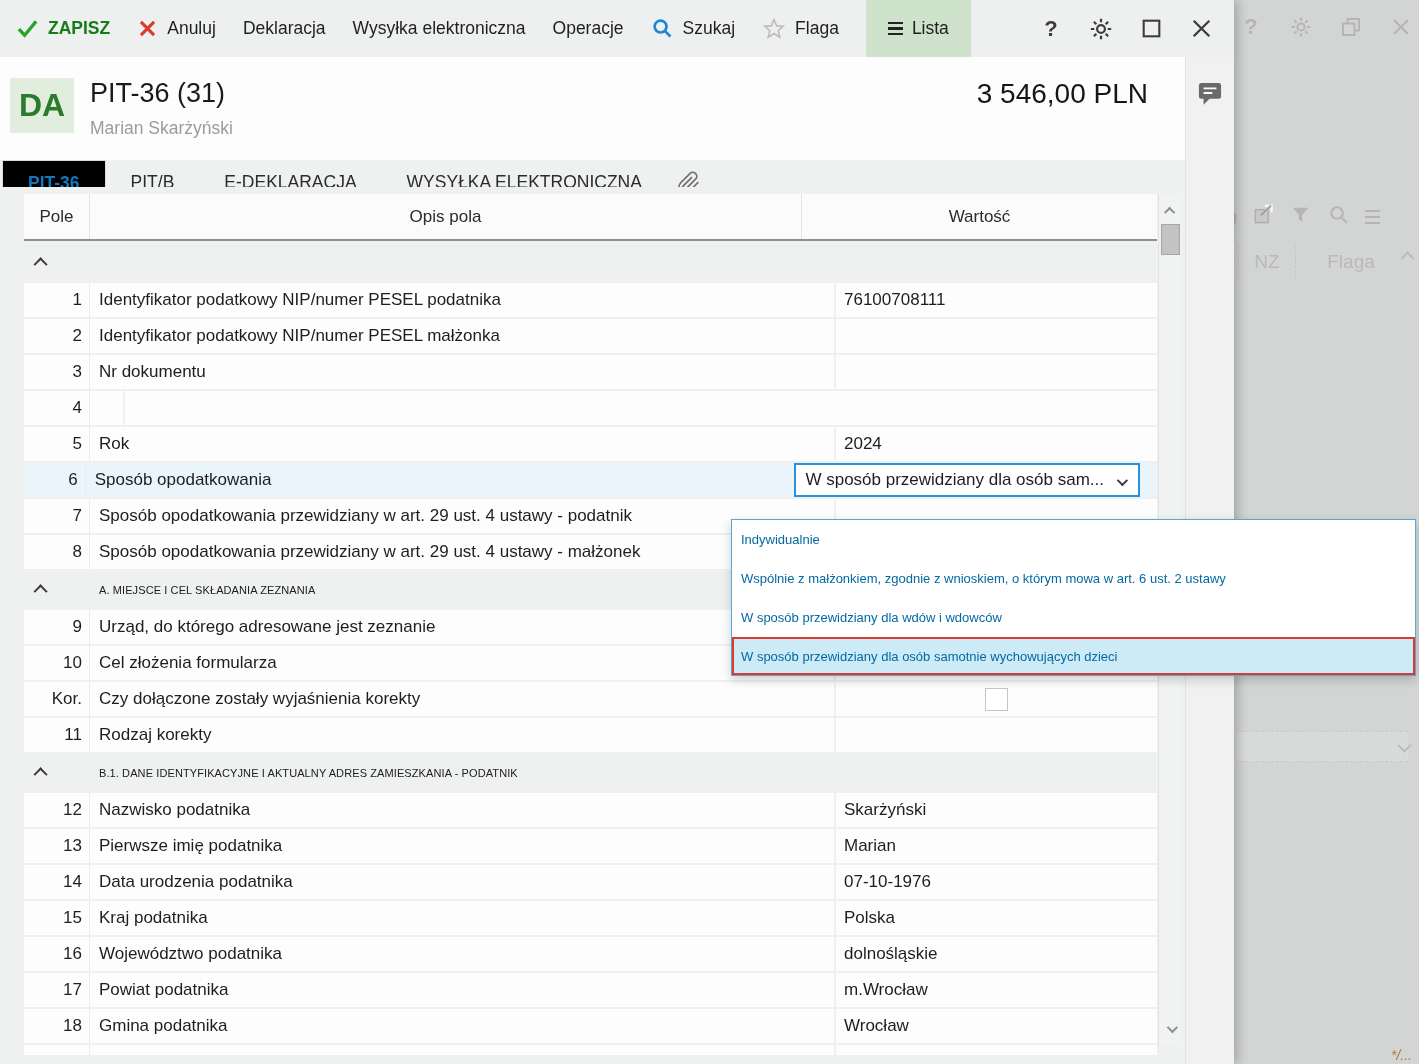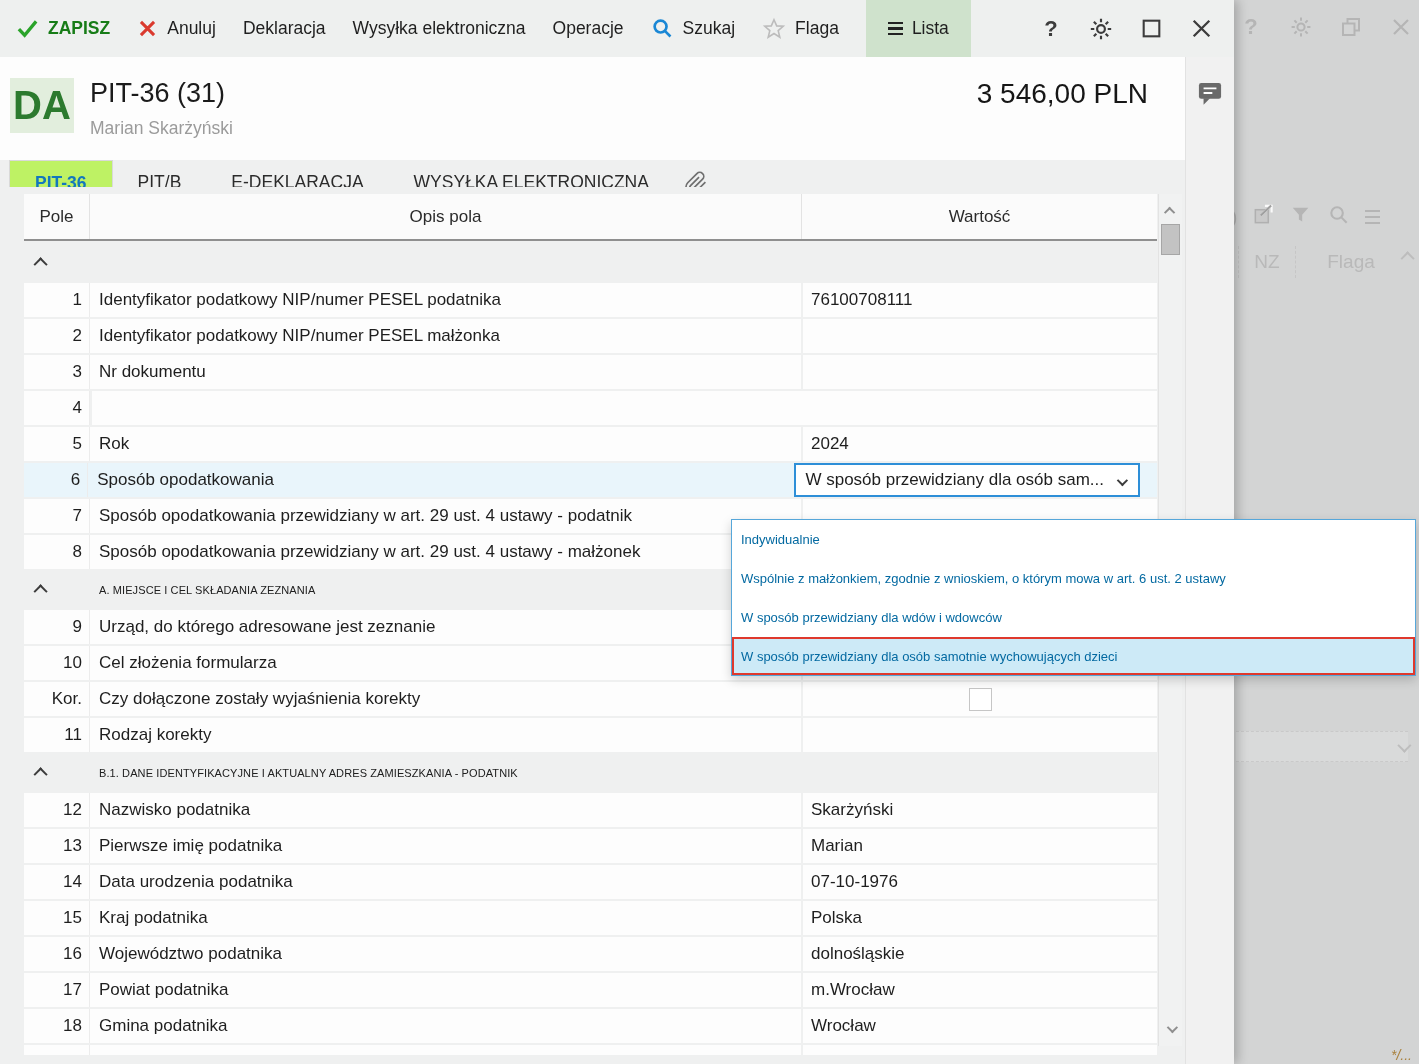--- a/index.html
+++ b/index.html
@@ -33,53 +33,53 @@
   .tb-save .lbl { color:#177c17; font-weight:700; }
   .tb-list { background:#cfe2cc; height:57px; padding:0 22px; margin-right:0; }
   .hamb { display:inline-flex; flex-direction:column; gap:3.5px; }
   .hamb i { display:block; width:15px; height:2.2px; background:#222; }
   .win-controls { position:absolute; left:1038px; top:0; height:57px; display:flex; align-items:center; gap:24px; }
   .win-controls .ic { width:26px; height:26px; display:flex; align-items:center; justify-content:center; color:#3c3c3c; }
   .wc-help { font-size:22px; font-weight:600; }
 
   
   .doc-header { position:absolute; left:0; top:57px; width:1185px; height:103px; background:#fdfdfd; }
-  .da-badge { position:absolute; left:10px; top:21px; width:64px; height:55px; background:#e2eedd; color:#2c7a2e; font-size:40px; font-weight:700; display:flex; align-items:center; justify-content:center; }
+  .da-badge { position:absolute; left:10px; top:21px; width:64px; height:55px; background:#e2eedd; color:#2c7a2e; font-size:32px; font-weight:700; display:flex; align-items:center; justify-content:center; }
   .doc-title { position:absolute; left:90px; top:21px; font-size:27px; color:#1b1b1b; }
   .doc-subtitle { position:absolute; left:90px; top:61px; font-size:17.5px; color:#9b9b9b; }
   .doc-amount { position:absolute; left:700px; top:21px; width:448px; text-align:right; font-size:28px; color:#161616; }
   .doc-year { position:absolute; left:700px; top:62px; width:448px; text-align:right; font-size:17.5px; color:#9b9b9b; }
 
   
   .side-strip { position:absolute; left:1185px; top:57px; width:49px; height:1007px; background:#f1f1f1; border-left:1px solid #e2e2e2; }
   .comment-btn { position:absolute; left:10px; top:22px; width:28px; height:28px; }
 
   
   .tab-bar { position:absolute; left:0; top:160px; width:1185px; height:45px; background:#eff0f0; display:flex; align-items:stretch; padding-left:2px; }
   .tab { display:flex; align-items:center; padding:0 25px; font-size:17.5px; color:#2b2b2b; }
-  .tab.active { background:#bef264; color:#1377bd; font-weight:700; border:1px solid #d9d9d9; border-bottom:none;margin-left:7px; }
+  .tab.active { background:#000000; color:#1377bd; font-weight:700; border:1px solid #d9d9d9; border-bottom:none; }
   .tab-clip { display:flex; align-items:center; margin-left:10px; }
 
   
   .table-area { position:absolute; left:0; top:187px; width:1185px; height:859px; background:#eff0f0; }
   .grid-header { position:absolute; left:24px; top:7px; width:1133px; height:47px; background:#fbfbfb; border-bottom:2px solid #8f8f8f; display:flex; font-size:17px; color:#2b2b2b; }
   .grid-header div { display:flex; align-items:center; justify-content:center; }
   .gh-pole { width:66px; border-right:1px solid #e3e3e3; }
   .gh-opis { width:712px; border-right:1px solid #e3e3e3; }
   .gh-val  { flex:1; }
 
   #table-rows { position:absolute; left:24px; top:58px; width:1133px; }
   .row { display:flex; height:34px; margin-bottom:2px; background:#fdfdfd; font-size:17px; color:#1e1e1e; }
   .row.collapse-row, .row.section-row { background:transparent; height:37px; align-items:center; }
   .row.collapse-row { height:36px; }
   .c-chev { width:66px; display:flex; align-items:center; padding-left:13px; }
   .c-section-label { padding-left:9px; font-size:11px; color:#202020; letter-spacing:.1px; }
   .c-pole { width:66px; display:flex; align-items:center; justify-content:flex-end; padding-right:7px; border-right:1px solid #ececec; }
   .c-opis { width:711px; display:flex; align-items:center; padding-left:9px; }
-  .c-val  { flex:1; display:flex; align-items:center; padding-left:8px; border-left:2px solid #eff0f0; }
+  .c-val  { flex:1; display:flex; align-items:center; padding-left:8px; border-left:2px solid #eff0f0;margin-left:33px; }
   .c-val.center { justify-content:center; padding-left:0; }
   .c-val.bold span { font-weight:700; }
   .row.hl { background:#e9f5fb; }
   .row.partial { height:10px; margin-bottom:0; }
   .checkbox { width:23px; height:23px; background:#fff; border:1px solid #c6c6c6; }
   .c-val.has-select { padding:17px; border-left:none;border-radius:8px; }
   .select-box { width:100%; height:34px; border:2px solid #2e8fd8; background:#fff; display:flex; align-items:center; padding:0 34px 0 9px; position:relative; white-space:nowrap; overflow:hidden; }
   .select-box .chev { position:absolute; right:13px; top:13px; width:8px; height:8px; border-width:2.2px; }
 
   

